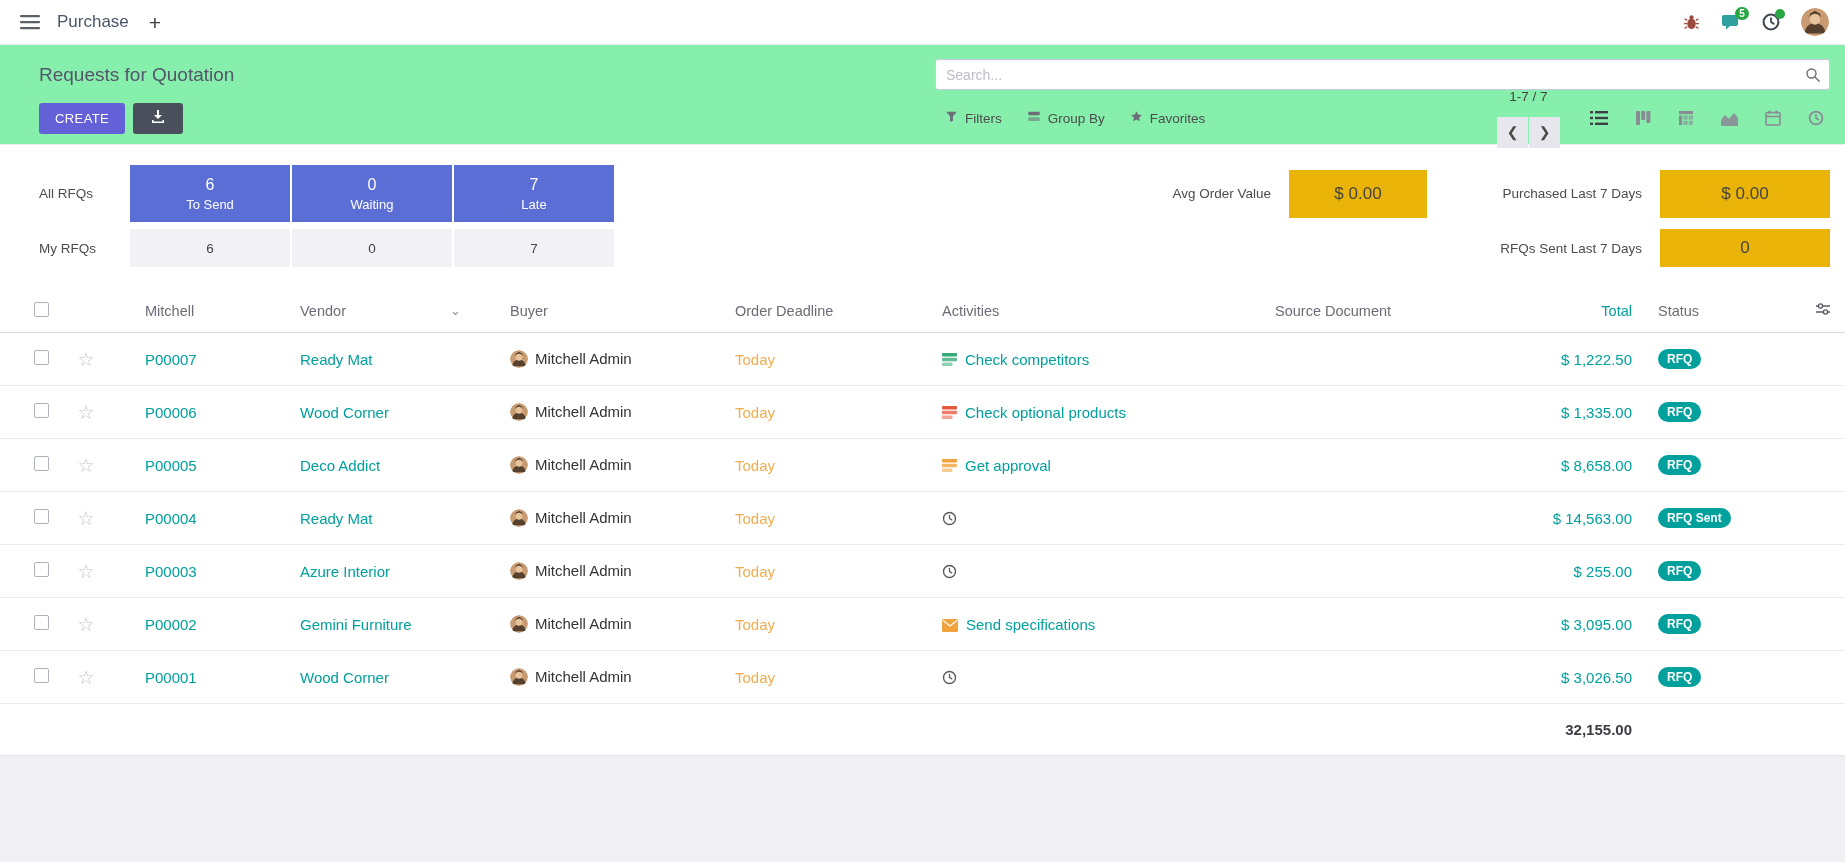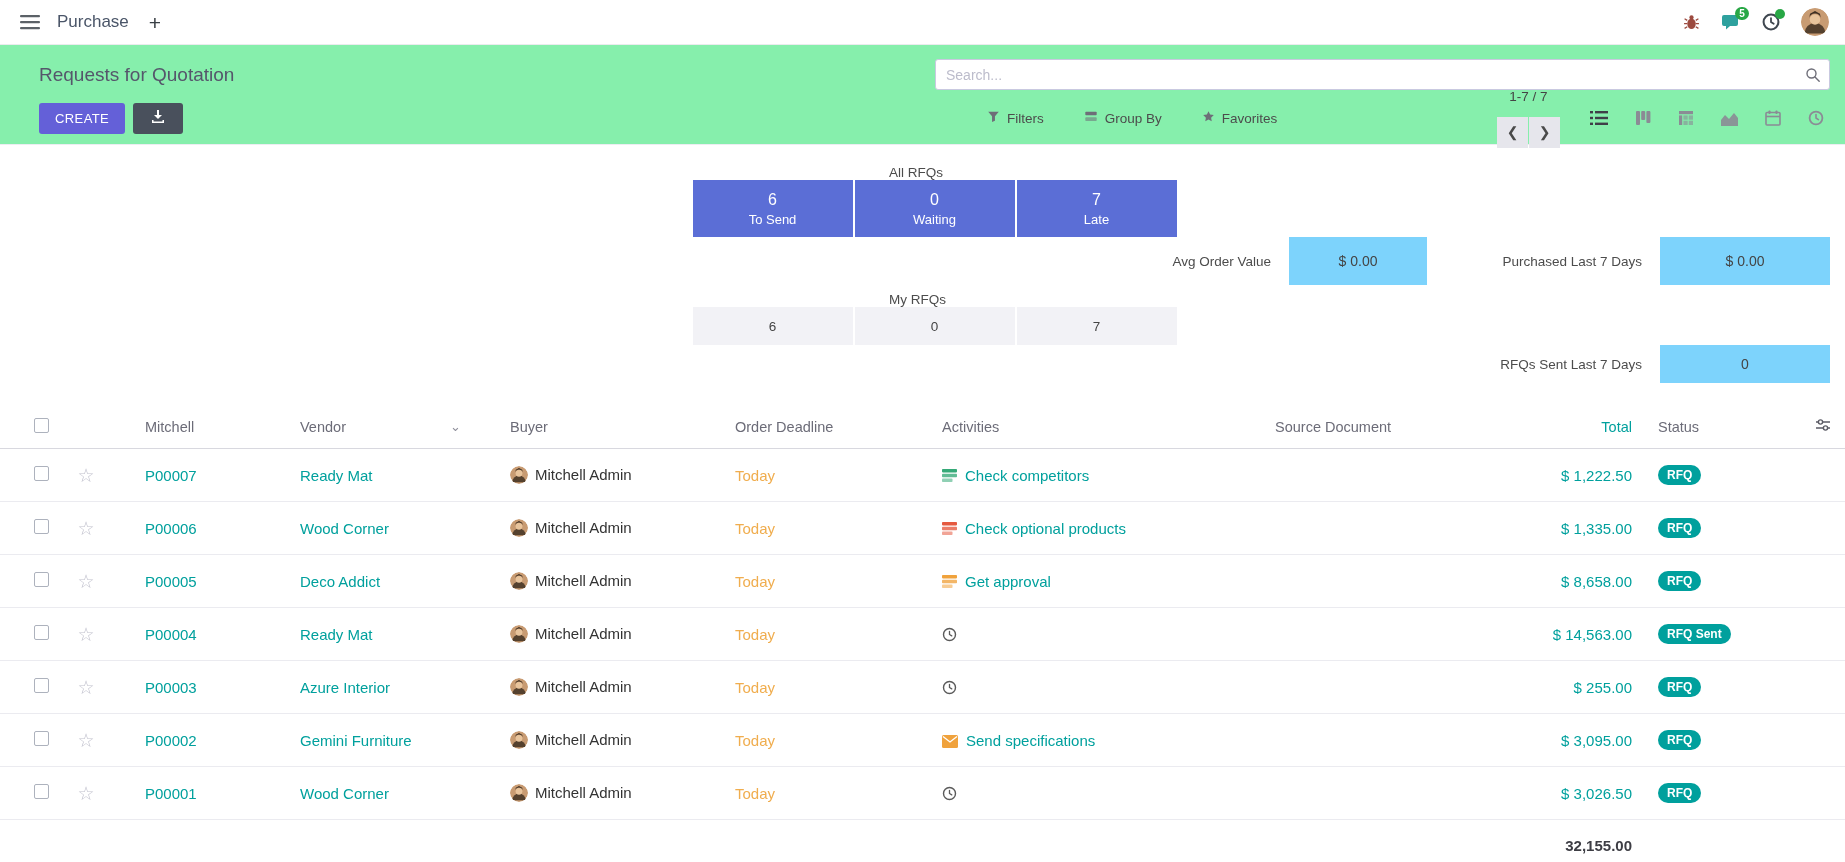--- a/index.html
+++ b/index.html
@@ -46,45 +46,45 @@
   .cp-row2 { display:flex; align-items:center; margin-top:12px; position:relative; height:32px; }
   .btn-create {
     background:var(--primary); color:#fff; border:none; border-radius:3px;
     height:31px; padding:0 16px; font-size:13px; letter-spacing:.4px;
     font-family:"Liberation Sans", sans-serif; cursor:pointer;
   }
   .btn-export {
     background:#49505c; border:none; border-radius:3px; height:31px; width:50px;
     margin-left:8px; display:inline-flex; align-items:center; justify-content:center; cursor:pointer;
   }
-  .search-menus { position:absolute; left:948px; top:0; height:32px; display:flex; align-items:center; gap:40px; }
+  .search-menus { position:absolute; left:906px; top:0; height:32px; display:flex; align-items:center; gap:25px; }
   .sm-item { display:inline-flex; align-items:center; gap:7px; font-size:13.5px; color:#4c4c4c; cursor:pointer; }
   .pager { margin-left:auto; display:flex; align-items:center; gap:13px; font-size:13.5px; color:#444;flex-direction:column; }
   .pager-btns { display:flex; gap:1px; }
   .pbtn {
     width:31px; height:31px; background:#e6e6ec; border:none; color:#4a4a4a;
     font-size:14px; display:inline-flex; align-items:center; justify-content:center; cursor:pointer;
   }
   .views { display:flex; align-items:center; gap:27px; margin-left:30px; margin-right:6px; }
   .view-btn { display:inline-flex; cursor:pointer; }
   
   .dashboard { background:#fff; padding:20px 15px 24px 39px; display:flex; flex-direction:column; gap:7px; }
-  .dash-row { display:flex; align-items:center;flex-direction:column; }
+  .dash-row { display:flex; align-items:center; }
   .dash-label { width:91px; font-size:13.5px; color:#4c4c4c; }
   .kboxes { display:flex; gap:2px; }
   .kbox { width:160px; display:flex; flex-direction:column; align-items:center; justify-content:center; cursor:pointer; }
   .kbox.blue { background:var(--kanban-blue); color:#fff; height:57px; }
   .kbox.blue .num { font-size:16px; }
   .kbox.blue .lbl { font-size:13px; margin-top:3px; }
   .kbox.gray { background:#f2f2f6; height:38px; color:#444; font-size:13.5px; }
   .stats { margin-left:auto; display:flex; }
   .stat { display:flex; align-items:center; }
   .stat-label { font-size:13.5px; color:#4c4c4c; text-align:right; margin-right:18px; }
   .w-a { width:220px; } .w-b { width:215px; }
-  .stat-box { background:#7dd3fc; display:flex; align-items:center; justify-content:center; font-size:14px; color:#444; }
+  .stat-box { background:#eab308; display:flex; align-items:center; justify-content:center; font-size:17px; color:#444; }
   .bw-a { width:138px; } .bw-b { width:170px; }
   .dash-row.top .stat-box { height:48px; }
   .dash-row.bottom .stat-box { height:38px; }
   
   table.o-list { width:1845px; table-layout:fixed; border-collapse:collapse; background:#fff; }
   th {
     font-weight:400; color:#6c6c78; font-size:14.5px; text-align:left;
     padding:10px 4px 12px; border-bottom:1px solid #d8d8df; white-space:nowrap; cursor:pointer;
   }
   td { font-size:15px; padding:0 4px; height:53px; border-bottom:1px solid #ebebf0; white-space:nowrap; overflow:hidden; vertical-align:middle; }

